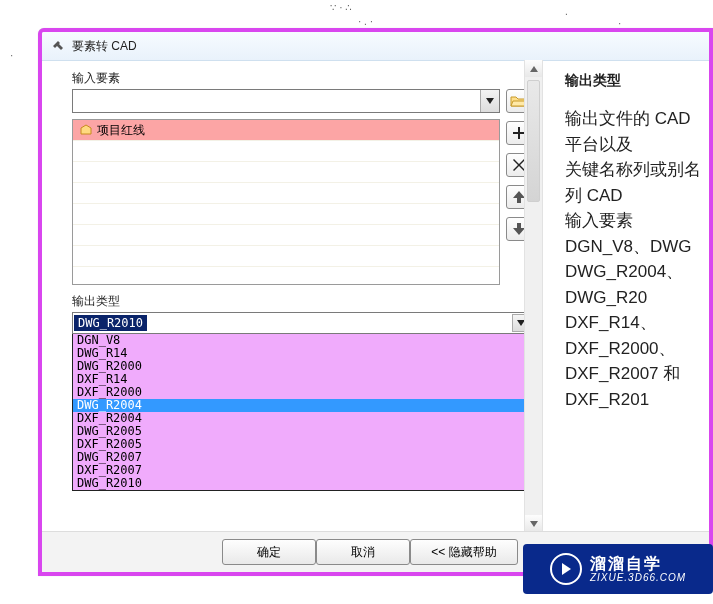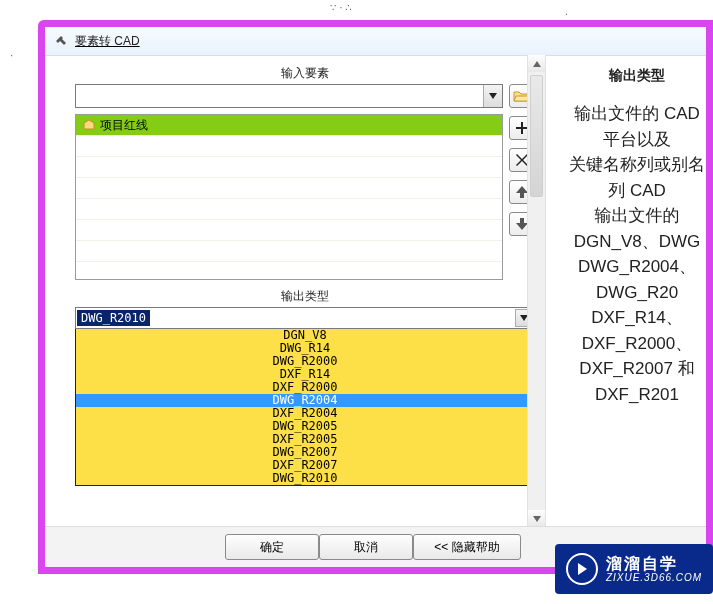--- a/index.html
+++ b/index.html
@@ -8,29 +8,28 @@
     font-size: 12px;
     background: #fff;
     width: 713px;
     height: 604px;
     overflow: hidden;
     position: relative;
   }
   .window {
     position: absolute;
     left: 38px;
-    top: 20px;
+    top: 28px;
     right: 0;
-    border: 7px solid #d946ef;
+    border: 4px solid #d946ef;
     background: #fff;
     box-shadow: 0 0 1px rgba(0,0,0,.2);
     border-top-left-radius: 6px;
     height: 540px;
     overflow: hidden;
-    text-decoration: underline;
   }
   .titlebar {
     height: 28px;
     background: linear-gradient(#f7fbff, #e9f2fb);
     border-bottom: 1px solid #cfe0ef;
     display: flex;
     align-items: center;
     padding: 0 8px;
     gap: 6px;
   }
@@ -39,21 +38,20 @@
     display: flex; align-items: center; justify-content: center;
   }
   .titlebar .title {
     color: #222;
   }
 
   .content {
     position: absolute;
     top: 28px; left: 0; right: 0; bottom: 40px;
     display: flex;
-    text-align: center;
   }
 
   
   .left-panel {
     width: 500px;
     border-right: 1px solid #e2e2e2;
     position: relative;
   }
   .left-inner {
     position: absolute;
@@ -103,21 +101,21 @@
   }
   .rowline {
     height: 20px;
     border-bottom: 1px solid #f3f1e6;
     display: flex;
     align-items: center;
     padding: 0 6px;
     gap: 4px;
   }
   .rowline:first-child {
-    background: #84cc16;
+    background: #fca5a5;
   }
 
   .list-area {
     display: flex;
     gap: 6px;
   }
   .side-buttons {
     display: flex;
     flex-direction: column;
     gap: 8px;
@@ -148,21 +146,21 @@
     position: absolute;
     right: 1px; top: 1px; bottom: 1px;
     width: 16px;
     background: linear-gradient(#f5f5f5,#ddd);
     border: 1px solid #aaa;
     display: flex; align-items: center; justify-content: center;
   }
   .options-list {
     border: 1px solid #222;
     border-top: none;
-    background: #fde047;
+    background: #f0abfc;
     font-family: "SimSun", monospace;
   }
   .options-list .opt {
     padding: 0 4px;
     height: 13px;
     line-height: 13px;
     font-size: 12px;
   }
   .options-list .opt.hl {
     background: #3399ff;
@@ -232,21 +230,21 @@
     align-items: center;
     justify-content: center;
     padding: 0 10px;
     font-size: 12px;
   }
 
   
   .watermark {
     position: absolute;
     right: 0; bottom: 10px;
-    width: 158px; height: 50px;
+    width: 190px; height: 50px;
     background: #09298b;
     border-radius: 4px;
     display: flex;
     align-items: center;
     justify-content: center;
     gap: 8px;
     color: #fff;
   }
   .wm-circle {
     width: 28px; height: 28px;
@@ -416,21 +414,21 @@
         </div>
       </div>
 
     </div>
 
     <div class="right-panel">
       <div class="rp-heading">输出类型</div>
       <div class="rp-body">
         <div>输出文件的 CAD 平台以及</div>
         <div>关键名称列或别名列 CAD</div>
-        <div>输出文件的 DGN_V8、DWG</div>
+        <div>输入要素 DGN_V8、DWG</div>
         <div>DWG_R2004、DWG_R20</div>
         <div>DXF_R14、DXF_R2000、</div>
         <div>DXF_R2007 和 DXF_R201</div>
       </div>
     </div>
 
   </div>
 
   <div class="button-bar">
     <div class="spacer"></div>

